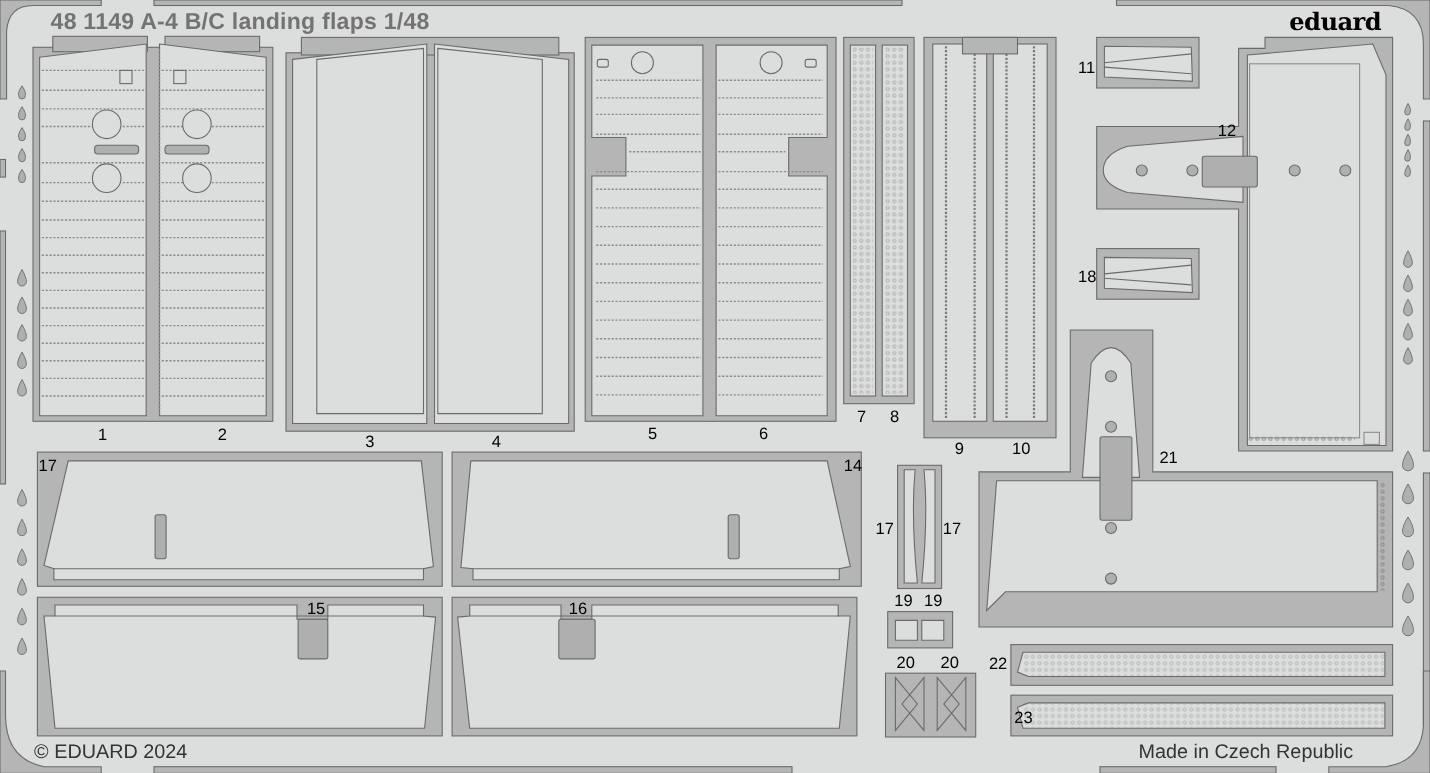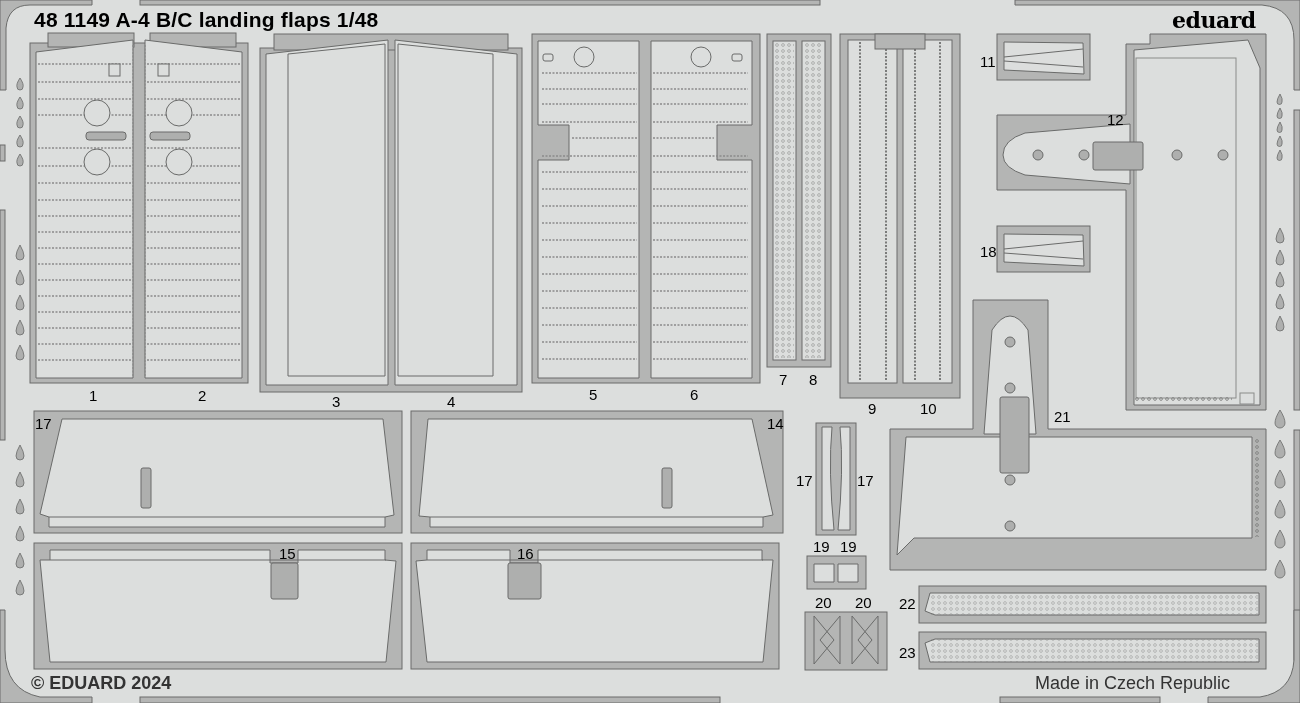--- a/index.html
+++ b/index.html
@@ -1,21 +1,21 @@
 <!DOCTYPE html>
 <html><head>
 <meta charset="utf-8">
 <style>
   html,body{margin:0;padding:0;background:#dcdedd;}
   body{width:1300px;height:703px;position:relative;overflow:hidden;font-family:"Liberation Sans",sans-serif;}
   #fret{position:absolute;left:0;top:0;width:1300px;height:703px;}
   .lbl{position:absolute;font-family:"Liberation Sans",sans-serif;color:#000000;font-size:15px;line-height:1;}
-  .title{position:absolute;left:34px;top:8px;font-family:"Liberation Sans",sans-serif;font-weight:bold;font-size:21px;color:#000000;letter-spacing:0.2px;}
+  .title{position:absolute;left:46px;top:8px;font-family:"Liberation Sans",sans-serif;font-weight:bold;font-size:21px;color:#737373;letter-spacing:0.2px;}
   .brand{position:absolute;left:1172px;top:7px;font-family:"DejaVu Serif",serif;font-weight:bold;font-size:22px;color:#000000;letter-spacing:-0.5px;}
-  .copy{position:absolute;left:31px;top:674px;font-size:18px;color:#333;font-weight:bold;}
+  .copy{position:absolute;left:31px;top:674px;font-size:18px;color:#333;}
   .made{position:absolute;left:1035px;top:674px;font-size:18px;color:#333;}
 </style>
 </head>
 <body>
 
 <svg id="fret" viewBox="0 0 1300 703" xmlns="http://www.w3.org/2000/svg">
   <defs>
     <pattern id="rivets" width="6" height="6" patternUnits="userSpaceOnUse">
       <circle cx="3" cy="3" r="1.4" fill="none" stroke="#7a7b7a" stroke-width="0.8"></circle>
     </pattern>
@@ -324,13 +324,13 @@
 <div class="lbl" style="left:517px;top:546px">16</div>
 <div class="lbl" style="left:796px;top:473px">17</div>
 <div class="lbl" style="left:857px;top:473px">17</div>
 <div class="lbl" style="left:980px;top:244px">18</div>
 <div class="lbl" style="left:813px;top:539px">19</div>
 <div class="lbl" style="left:840px;top:539px">19</div>
 <div class="lbl" style="left:815px;top:595px">20</div>
 <div class="lbl" style="left:855px;top:595px">20</div>
 <div class="lbl" style="left:1054px;top:409px">21</div>
 <div class="lbl" style="left:899px;top:596px">22</div>
-<div class="lbl" style="left:899px;top:645px">23</div>
+<div class="lbl" style="left:922px;top:645px">23</div>
 
 </body></html>

